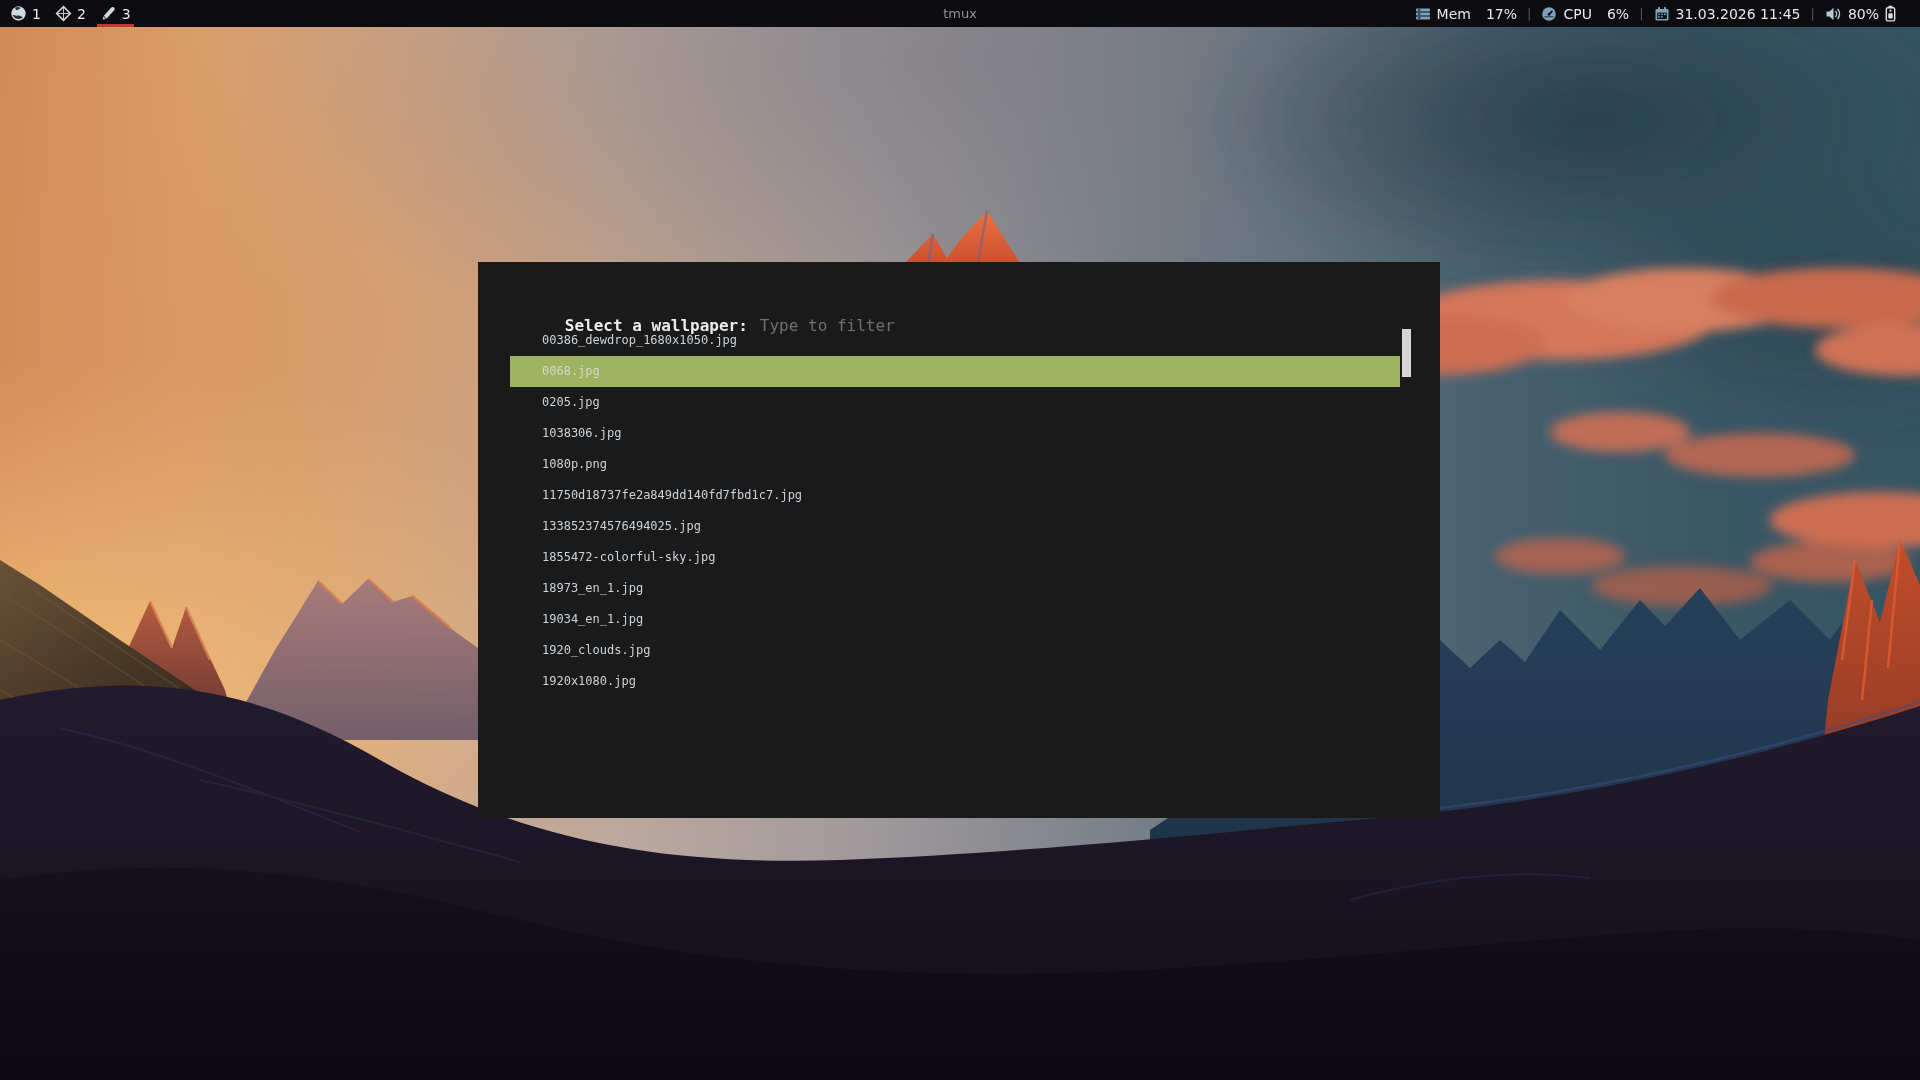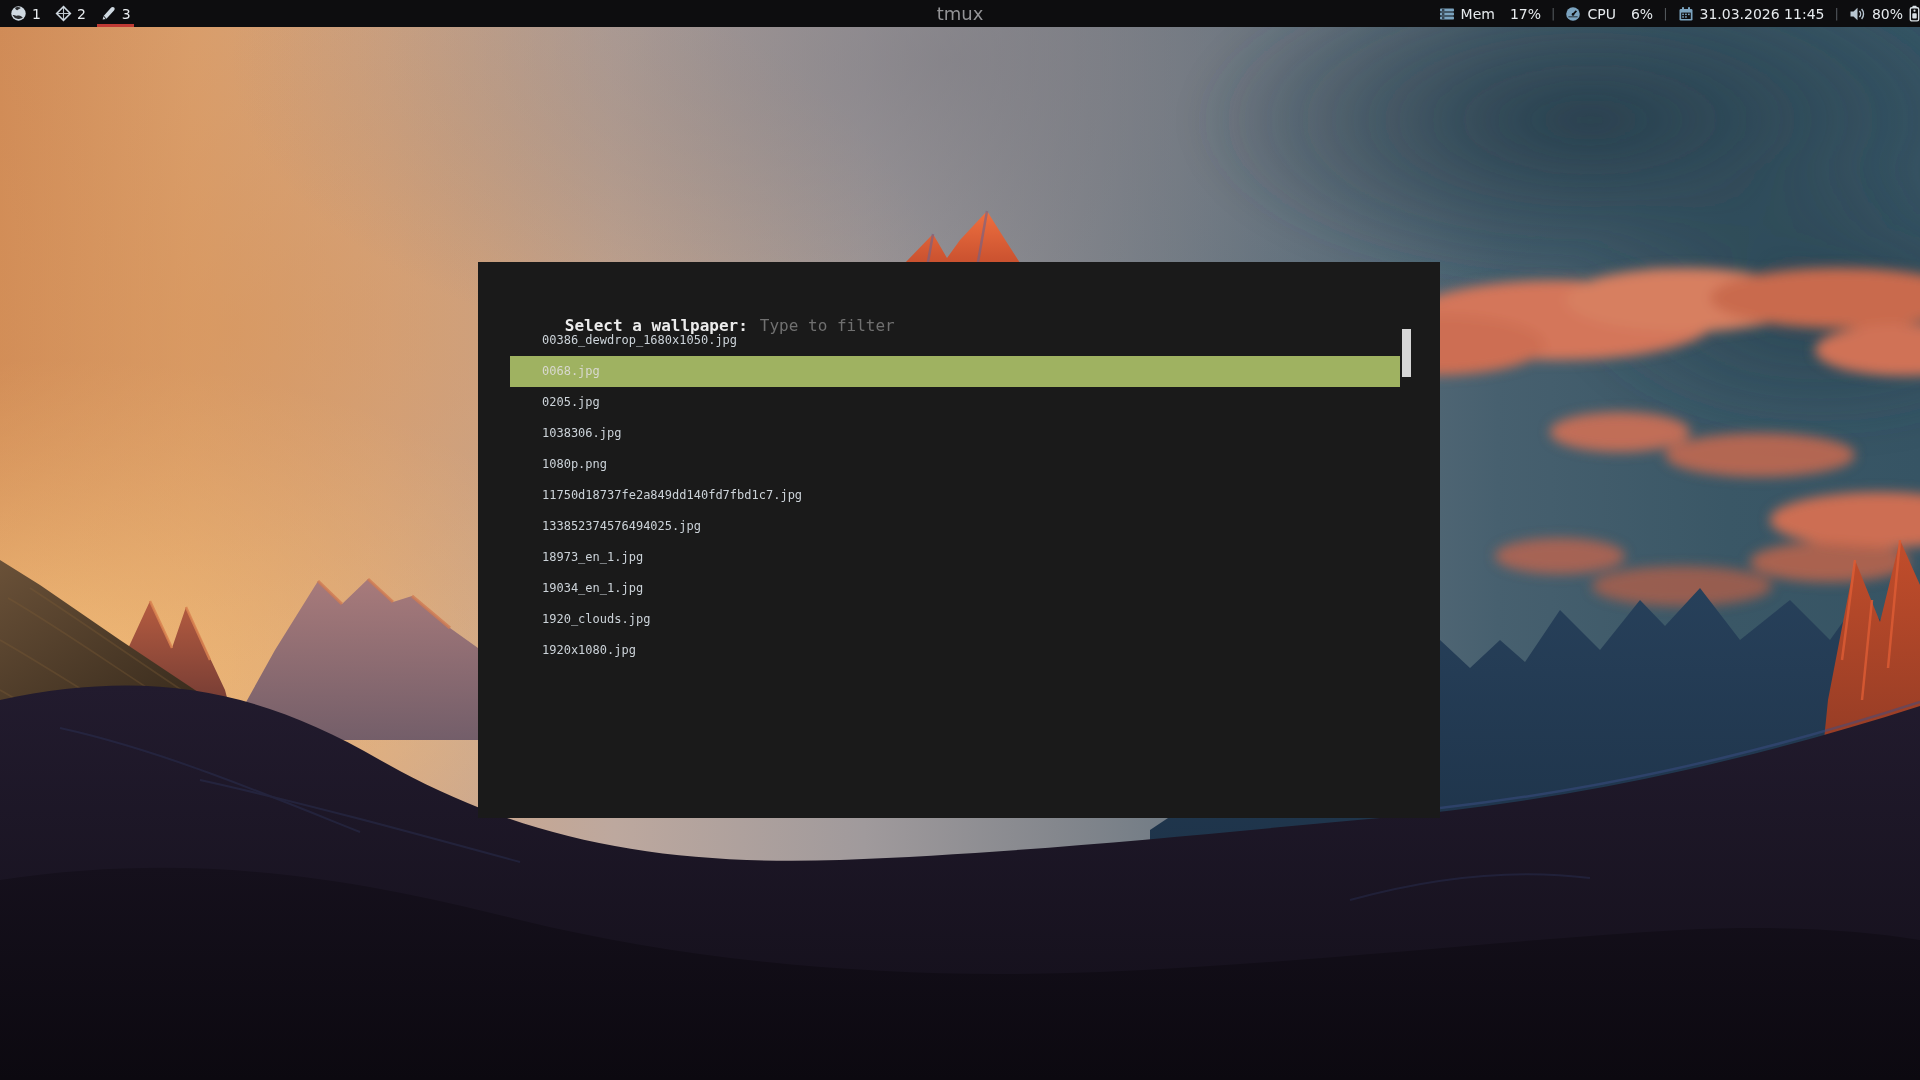--- a/index.html
+++ b/index.html
@@ -11,22 +11,22 @@
 
   
   .topbar{position:absolute;top:0;left:0;right:0;height:27px;background:var(--bar-bg,#0d0d0f);
           display:flex;align-items:center;color:#e6eaed;font-size:14px;z-index:5;}
   .ws-group{display:flex;align-items:center;gap:14px;padding:0 10px;height:100%;}
   .ws-item{position:relative;display:flex;align-items:center;gap:5px;height:100%;}
   .ws-item .num{font-size:14px;color:#e8ecef;}
   .ws-item.active::after{content:"";position:absolute;left:-3px;right:-3px;bottom:0;height:3px;
           background:var(--active-underline,#bf3a34);}
   .bar-title{position:absolute;left:50%;top:0;height:27px;transform:translateX(-50%);
-          display:flex;align-items:center;color:#939396;font-size:18px;}
-  .bar-status{margin-left:auto;display:flex;align-items:center;gap:10px;padding-right:0;height:100%;}
+          display:flex;align-items:center;color:#939396;font-size:13px;}
+  .bar-status{margin-left:auto;display:flex;align-items:center;gap:10px;padding-right:24px;height:100%;}
   .module{display:flex;align-items:center;gap:6px;white-space:nowrap;}
   .module .val{margin-left:9px;}
   .cpu-gap{margin-left:8px;}
   .sep{color:#53585c;font-size:13px;}
   .icon{display:inline-flex;line-height:0;}
 
   
   .dialog{position:absolute;left:478px;top:262px;width:962px;height:556px;
           background:var(--dialog-bg,#1a1a1a);font-family:"DejaVu Sans Mono",monospace;z-index:4;}
   .prompt-row{position:absolute;left:29px;top:23px;font-size:16px;line-height:27px;white-space:pre;}
@@ -281,20 +281,21 @@
     </div>
     <div class="list">
 
     <div class="row"><span class="row-text">00386_dewdrop_1680x1050.jpg</span></div>
         <div class="row selected"><span class="row-text">0068.jpg</span></div>
         <div class="row"><span class="row-text">0205.jpg</span></div>
         <div class="row"><span class="row-text">1038306.jpg</span></div>
         <div class="row"><span class="row-text">1080p.png</span></div>
         <div class="row"><span class="row-text">11750d18737fe2a849dd140fd7fbd1c7.jpg</span></div>
         <div class="row"><span class="row-text">133852374576494025.jpg</span></div>
+        <div class="row"><span class="row-text">1855472-colorful-sky.jpg</span></div>
         <div class="row"><span class="row-text">18973_en_1.jpg</span></div>
         <div class="row"><span class="row-text">19034_en_1.jpg</span></div>
         <div class="row"><span class="row-text">1920_clouds.jpg</span></div>
         <div class="row"><span class="row-text">1920x1080.jpg</span></div>
       </div>
     <div class="scrollbar-thumb"></div>
   </div>
 
 </div>
 

